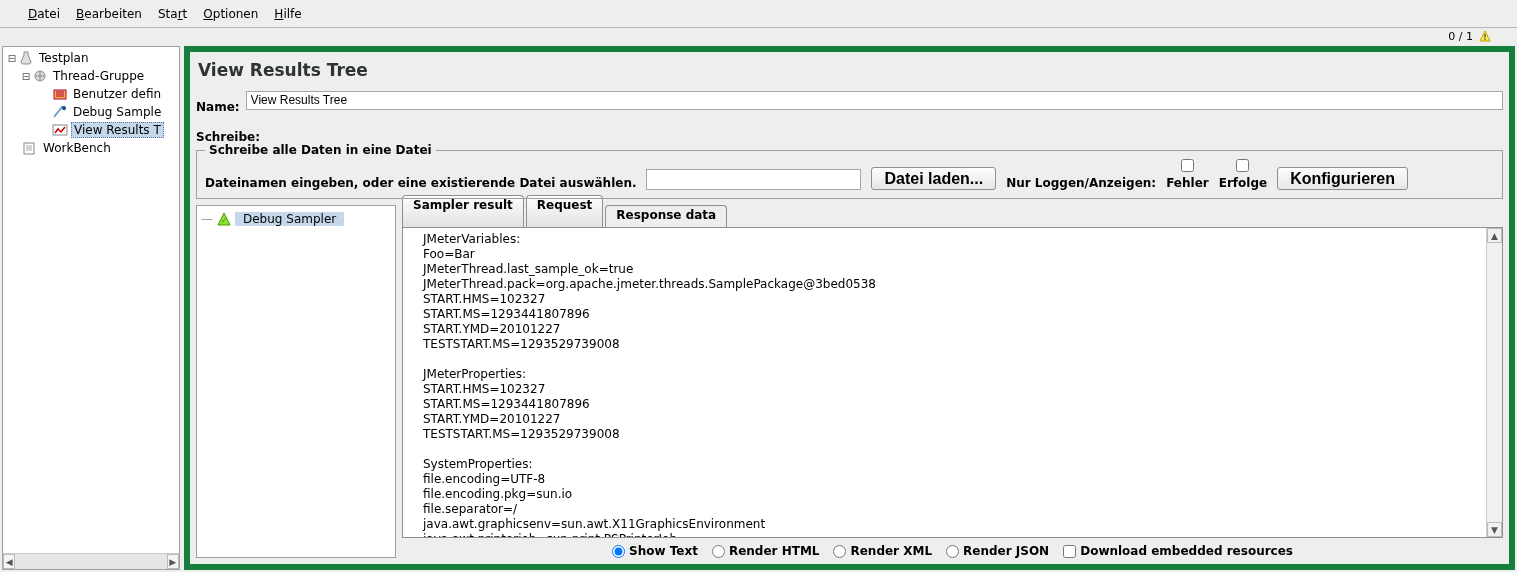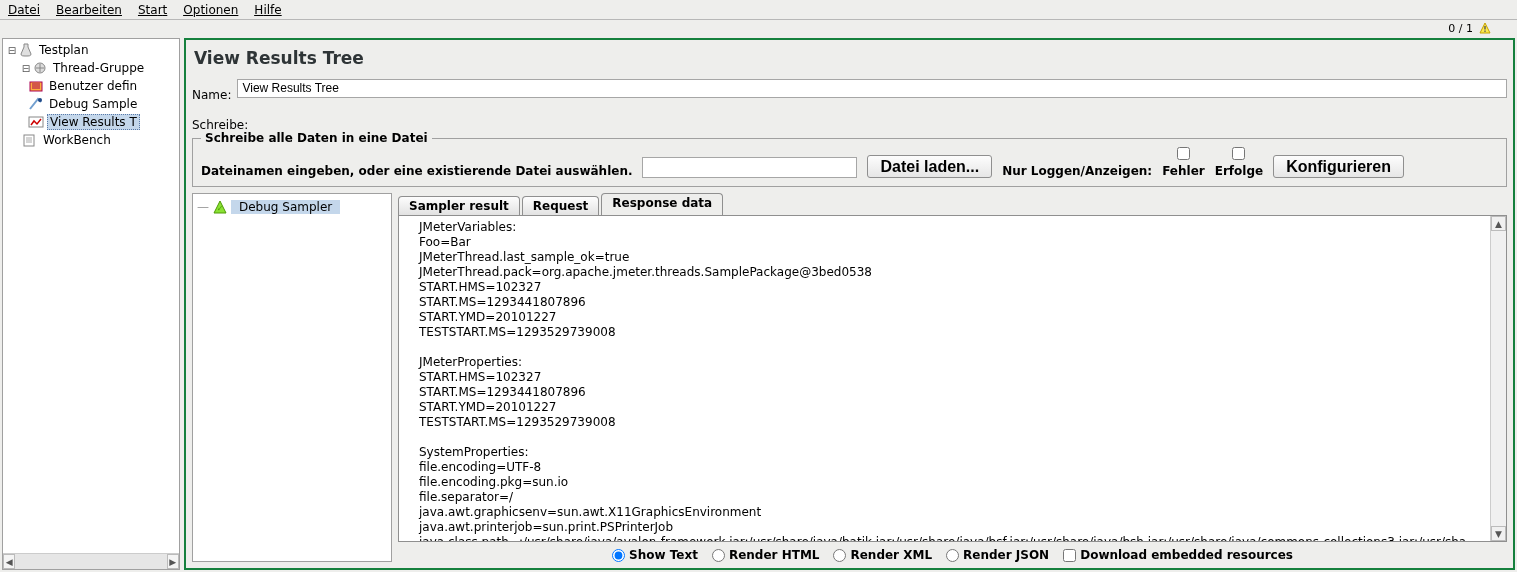--- a/index.html
+++ b/index.html
@@ -9,26 +9,25 @@
   background: #eeeeec;
   width: 1517px;
   height: 572px;
   overflow: hidden;
   display: flex;
   flex-direction: column;
 }
 .menubar {
   display: flex;
   gap: 8px;
-  padding: 2px 4px;
+  padding: 2px 24px;
   background: #eeeeec;
   border-bottom: 1px solid #b7b7b7;
-  height: 20px;
+  height: 28px;
   align-items: center;
-  text-decoration: underline;
 }
 .menubar .menu-item {
   padding: 1px 4px;
   cursor: default;
 }
 .menubar .menu-item u { text-decoration: underline; }
 .counter-row {
   display: flex;
   justify-content: flex-end;
   align-items: center;
@@ -66,52 +65,52 @@
   white-space: nowrap;
   padding-left: 4px;
 }
 .tree-row .handle {
   width: 10px; text-align: center; color: #555; font-size: 10px;
 }
 .tree-row .icon { width: 18px; height: 16px; display: inline-flex; align-items: center; justify-content: center; margin-right: 2px; }
 .tree-row .label { padding: 0 2px; }
 .tree-row.selected .label { background: #c4d7eb; border: 1px dotted #5a7aa8; }
 .indent-1 { padding-left: 18px; }
-.indent-2 { padding-left: 24px; }
+.indent-2 { padding-left: 48px; }
 .left-scroll {
   height: 16px;
   border-top: 1px solid #ccc;
   background: #f4f4f4;
   display: flex;
 }
 .left-scroll .thumb {
   height: 100%; width: 100%; background: #e6e6e6;
 }
 .right-pane {
   flex: 1;
   margin: 2px 2px 2px 4px;
-  border: 2px solid #15803d;
+  border: 6px solid #15803d;
   background: #eeeeec;
   padding: 6px;
   display: flex;
   flex-direction: column;
   min-width: 0;
 }
 .panel-title {
   font-size: 17px;
   font-weight: bold;
   color: #2e3436;
   margin: 2px 0 6px 2px;
 }
 .form-row {
   display: flex;
   align-items: center;
   margin-bottom: 2px;
 }
-.form-row .lbl { font-weight: normal; margin-right: 6px; margin-top: 14px; }
+.form-row .lbl { font-weight: bold; margin-right: 6px; margin-top: 14px; }
 .form-row input[type=text].wide {
   flex: 1;
   height: 19px;
   border: 1px solid #a6a6a6;
   background: #fff;
   padding: 0 4px;
   font-size: 12px;
 }
 .fieldset {
   border: 1px solid #a0a0a0;
@@ -179,21 +178,21 @@
 }
 .tab {
   border: 1px solid #8f8f8f;
   border-bottom: none;
   border-radius: 4px 4px 0 0;
   padding: 2px 10px;
   background: linear-gradient(#fdfdfd,#e2e2e2);
   margin-right: 2px;
   font-weight: bold;
   font-size: 12px;
-  height: 19px;
+  height: 32px;
 }
 .tab.active {
   background: #eeeeec;
   height: 22px;
 }
 .tab-content {
   flex: 1;
   border: 1px solid #8f8f8f;
   background: #fff;
   min-height: 0;

